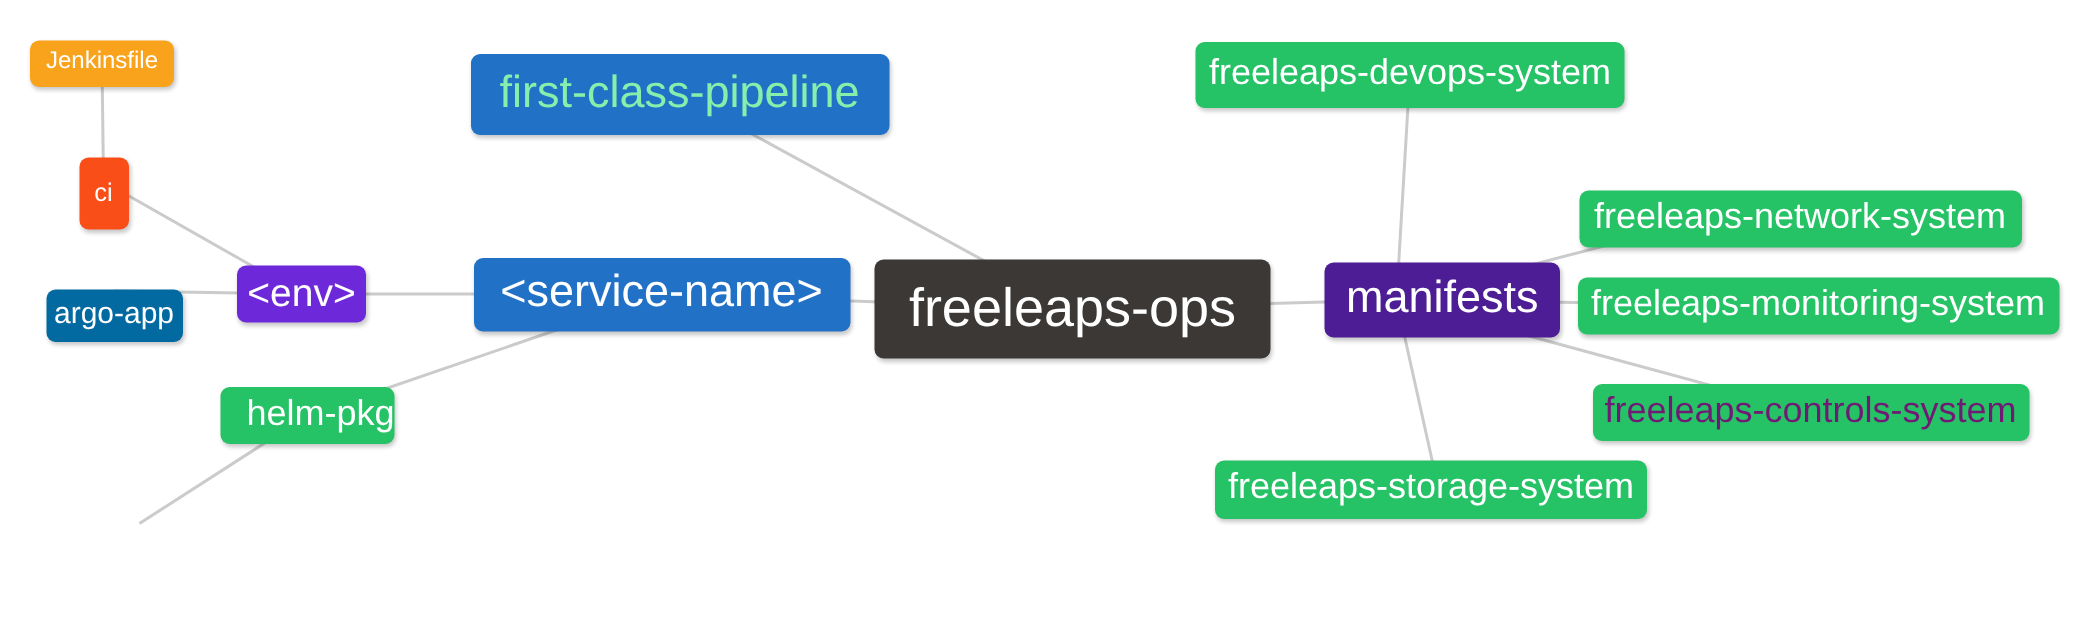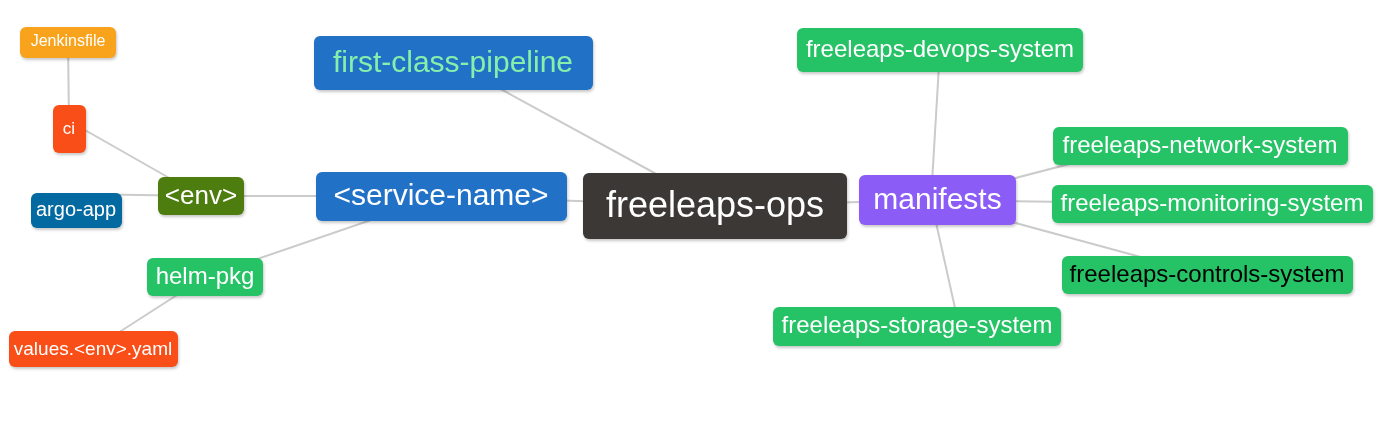--- a/index.html
+++ b/index.html
@@ -71,50 +71,47 @@
   <div class="node-layer">
       <div class="node" style="left: 20px; top: 26.5px; width: 96px; height: 31px; font-size: 16px; background: rgb(249, 162, 27); color: rgb(255, 255, 255);">
         <span>Jenkinsfile</span>
       </div>
       <div class="node" style="left: 52.5px; top: 105px; width: 33px; height: 48px; font-size: 17px; background: rgb(249, 78, 23); color: rgb(255, 255, 255);">
         <span>ci</span>
       </div>
       <div class="node" style="left: 30.5px; top: 176.5px; width: 91px; height: 35px; font-size: 20px; background: #0369a1; color: rgb(255, 255, 255); margin-top: 16px;">
         <span>argo-app</span>
       </div>
-      <div class="node" style="left: 158px; top: 177px; width: 86px; height: 38px; font-size: 26px; background: #4d7c0f; color: rgb(255, 255, 255);">
+      <div class="node" style="left: 158px; top: 177px; width: 86px; height: 38px; font-size: 26px; background: #6d28d9; color: rgb(255, 255, 255);">
         <span>&lt;env&gt;</span>
       </div>
-      <div class="node" style="left: 147px; top: 258px; width: 116px; height: 38px; font-size: 24px; background: rgb(38, 194, 102); color: rgb(255, 255, 255);">
+      <div class="node" style="left: 147px; top: 258px; width: 116px; height: 38px; font-size: 24px; background: rgb(38, 194, 102); color: rgb(255, 255, 255); justify-content: flex-end;">
         <span>helm-pkg</span>
-      </div>
-      <div class="node" style="left: 8.5px; top: 331px; width: 169px; height: 36px; font-size: 19px; background: rgb(249, 78, 23); color: rgb(255, 255, 255);">
-        <span>values.&lt;env&gt;.yaml</span>
       </div>
       <div class="node" style="left: 313.5px; top: 36px; width: 279px; height: 54px; font-size: 30px; background: rgb(33, 113, 198); color: #86efac;">
         <span>first-class-pipeline</span>
       </div>
       <div class="node" style="left: 315.5px; top: 171.5px; width: 251px; height: 49px; font-size: 30px; background: rgb(33, 113, 198); color: rgb(255, 255, 255);">
         <span>&lt;service-name&gt;</span>
       </div>
       <div class="node" style="left: 583px; top: 173px; width: 264px; height: 66px; font-size: 36px; background: rgb(59, 56, 54); color: rgb(255, 255, 255);">
         <span>freeleaps-ops</span>
       </div>
-      <div class="node" style="left: 859px; top: 175px; width: 157px; height: 50px; font-size: 30px; background: #8b5cf6; color: rgb(255, 255, 255);">
+      <div class="node" style="left: 883px; top: 175px; width: 157px; height: 50px; font-size: 30px; background: #4c1d95; color: rgb(255, 255, 255);">
         <span>manifests</span>
       </div>
       <div class="node" style="left: 797px; top: 28px; width: 286px; height: 44px; font-size: 24px; background: rgb(38, 194, 102); color: rgb(255, 255, 255);">
         <span>freeleaps-devops-system</span>
       </div>
       <div class="node" style="left: 1052.5px; top: 111px; width: 295px; height: 38px; font-size: 24px; background: rgb(38, 194, 102); color: rgb(255, 255, 255); margin-top: 16px;">
         <span>freeleaps-network-system</span>
       </div>
       <div class="node" style="left: 1051.5px; top: 185px; width: 321px; height: 38px; font-size: 24px; background: rgb(38, 194, 102); color: rgb(255, 255, 255);">
         <span>freeleaps-monitoring-system</span>
       </div>
-      <div class="node" style="left: 1061.5px; top: 256px; width: 291px; height: 38px; font-size: 24px; background: rgb(38, 194, 102); color: #000000;">
+      <div class="node" style="left: 1061.5px; top: 256px; width: 291px; height: 38px; font-size: 24px; background: rgb(38, 194, 102); color: #701a75;">
         <span>freeleaps-controls-system</span>
       </div>
-      <div class="node" style="left: 773px; top: 306.5px; width: 288px; height: 39px; font-size: 24px; background: rgb(38, 194, 102); color: rgb(255, 255, 255);">
+      <div class="node" style="left: 810px; top: 306.5px; width: 288px; height: 39px; font-size: 24px; background: rgb(38, 194, 102); color: rgb(255, 255, 255);">
         <span>freeleaps-storage-system</span>
       </div>
     </div>
 </div>
 
 </body></html>

